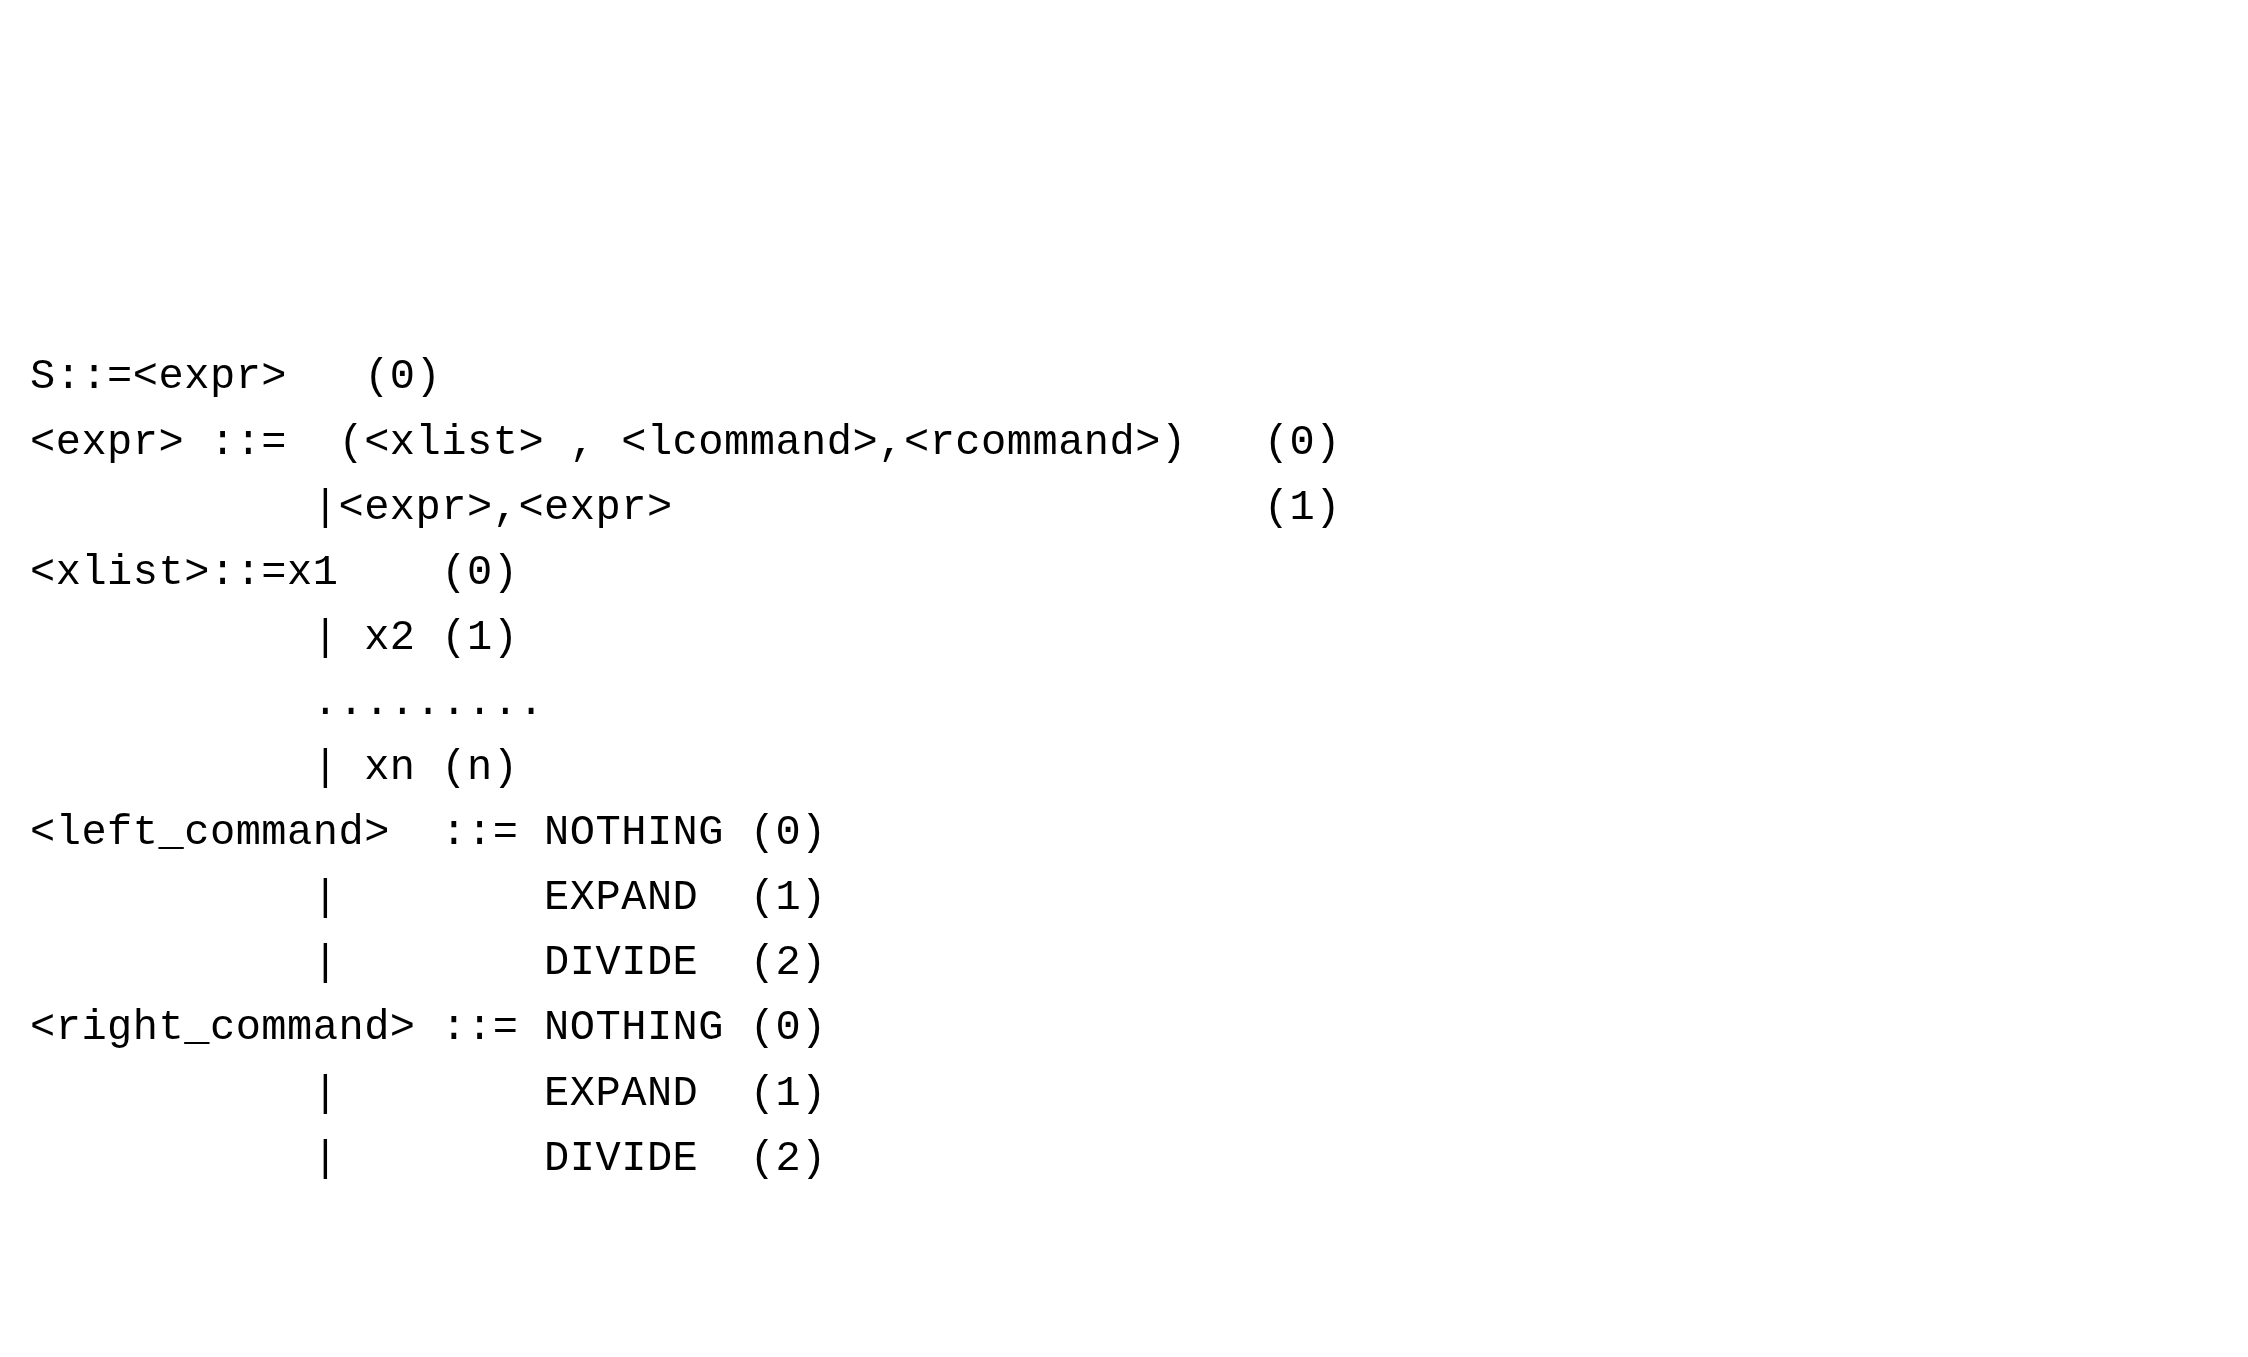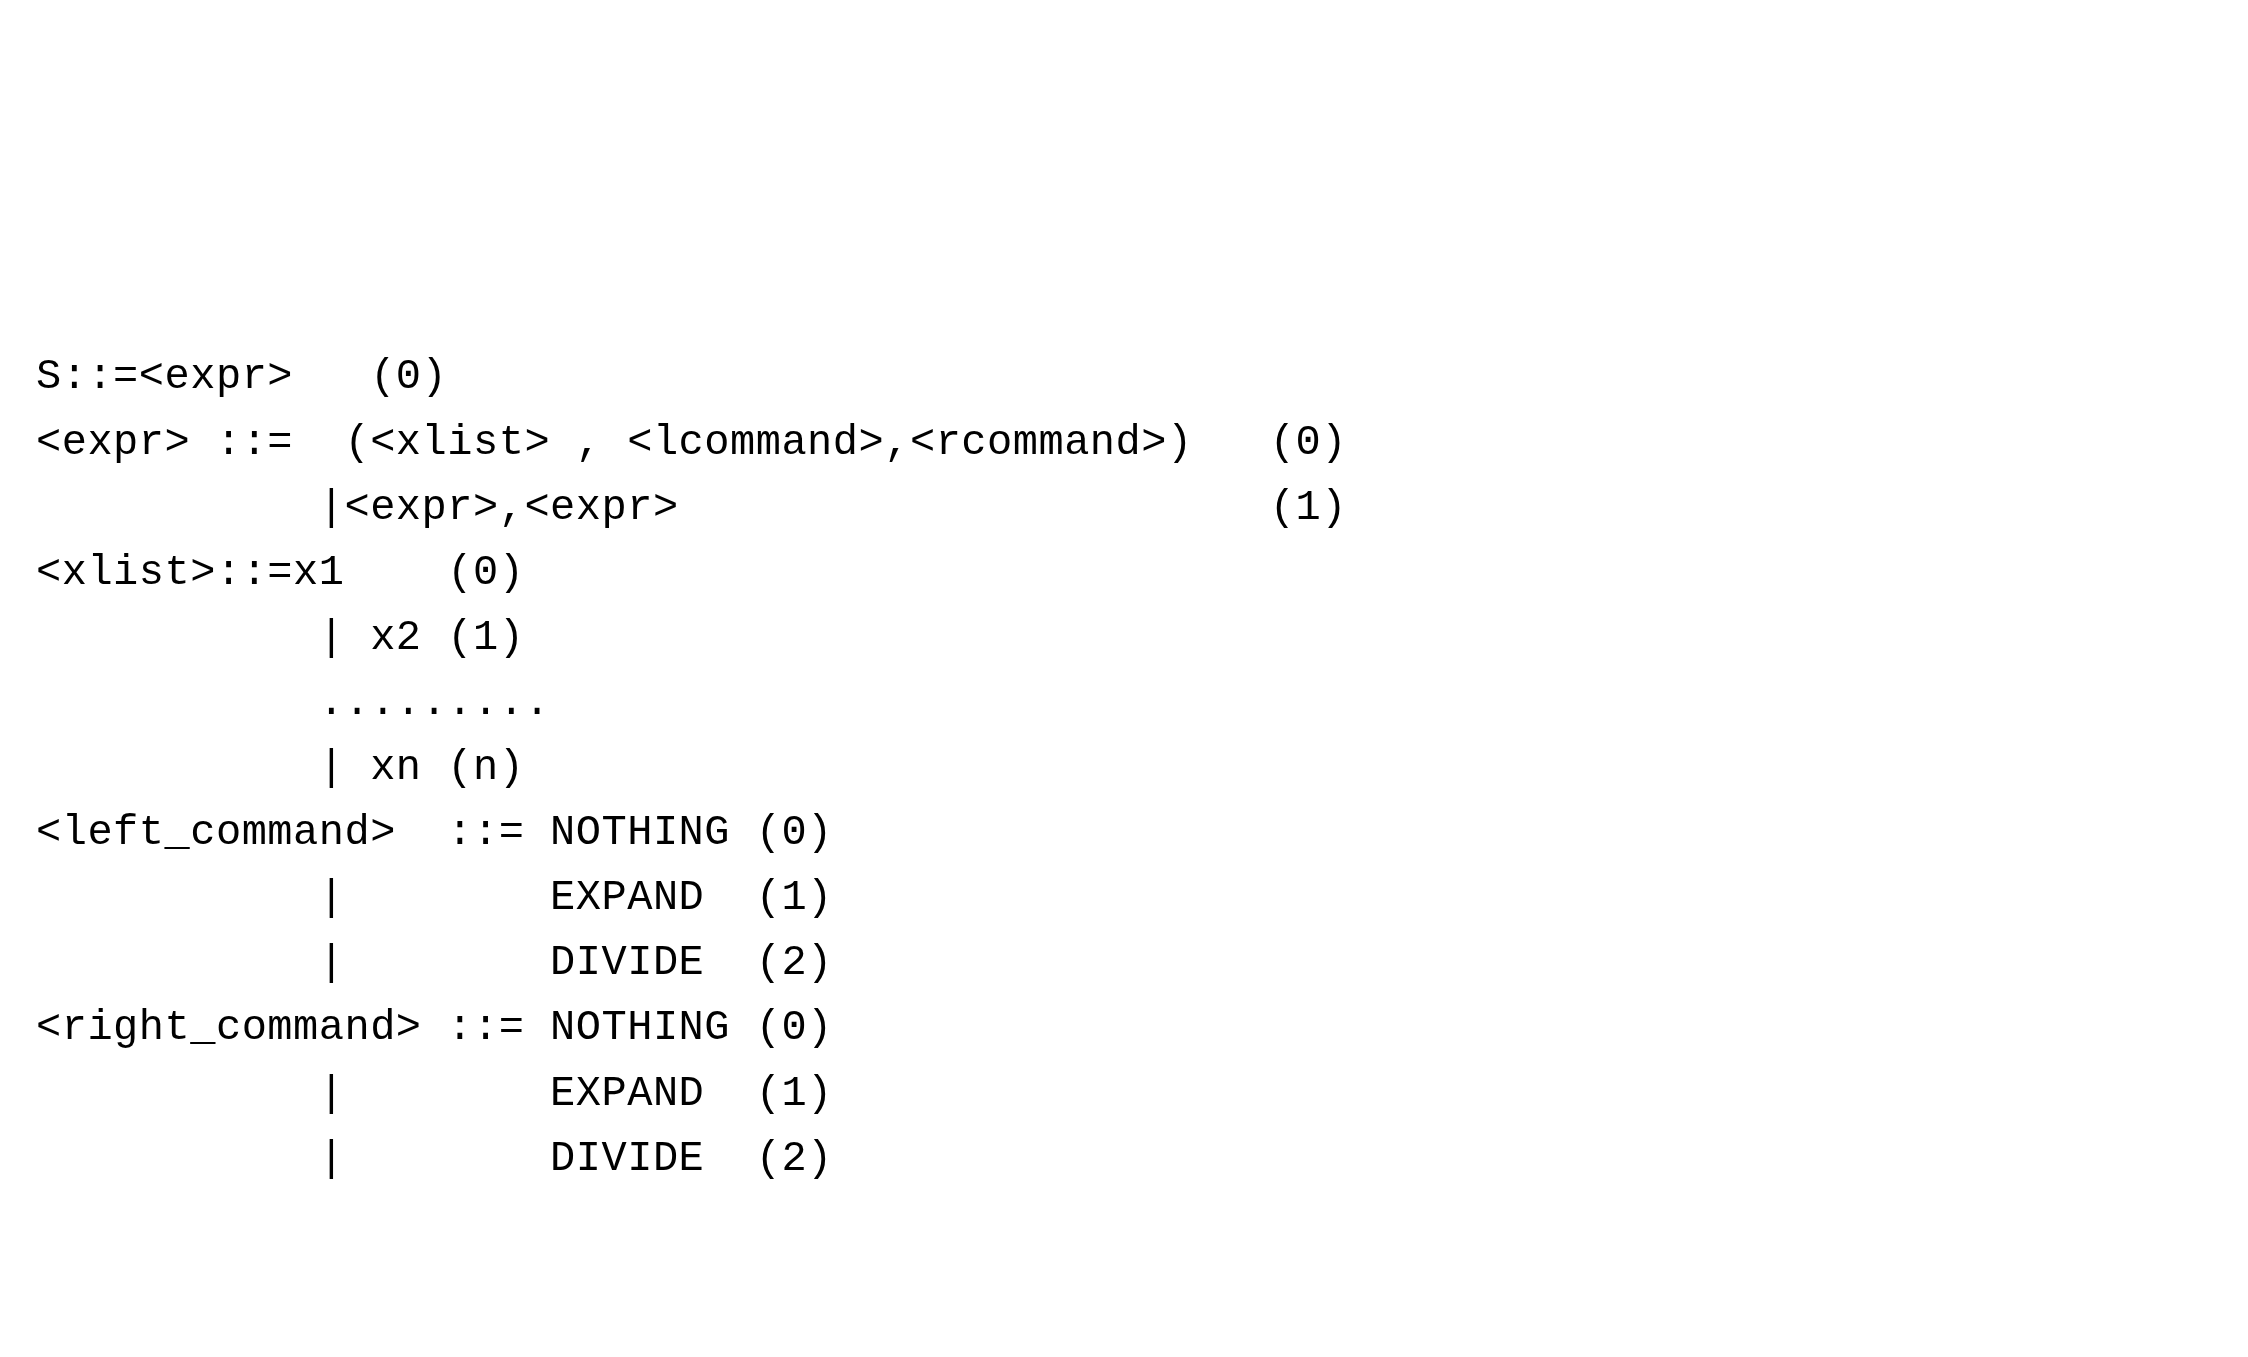--- a/index.html
+++ b/index.html
@@ -8,21 +8,20 @@
       padding: 20px 30px;
       font-family: "Courier New", Courier, monospace;
       font-size: 42px;
       line-height: 1.55;
       color: #000000;
       white-space: pre;
       font-weight: normal;
     }
     .grammar-text {
       letter-spacing: 0.5px;
-      margin-left: 6px;
     }
   </style>
 </head>
 <body>
 
 
 
 <div class="grammar-text">
 <span>S::=&lt;expr&gt;   (0)</span>
 <span>&lt;expr&gt; ::=  (&lt;xlist&gt; , &lt;lcommand&gt;,&lt;rcommand&gt;)   (0)</span>

